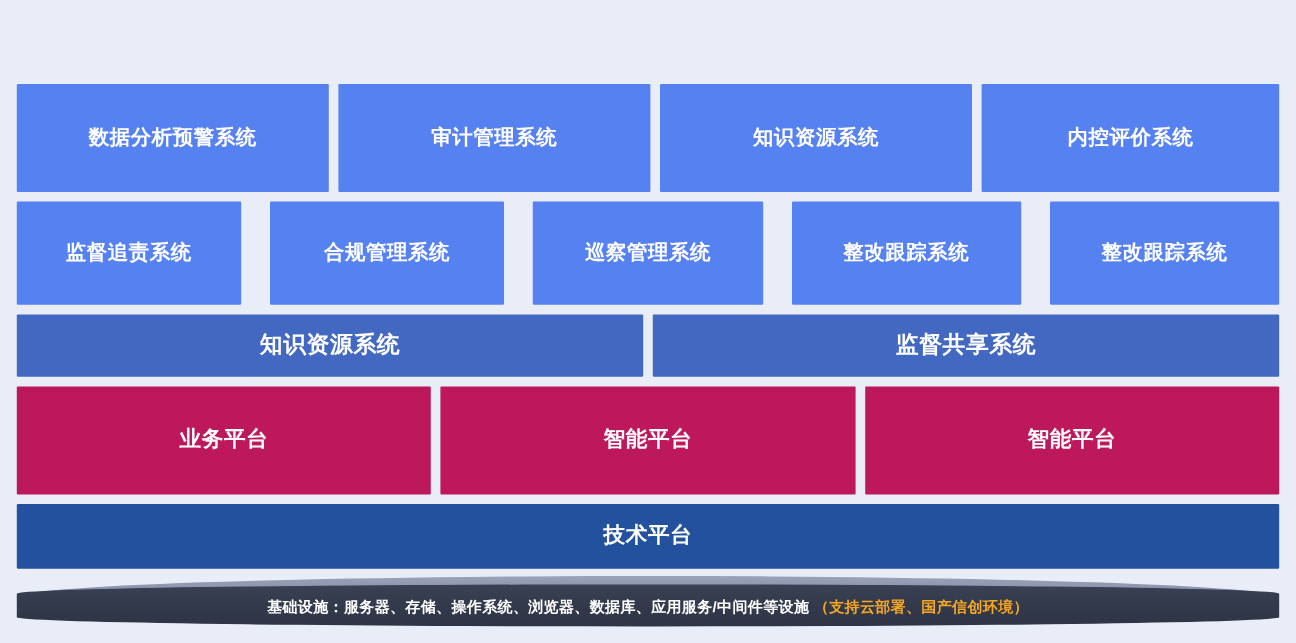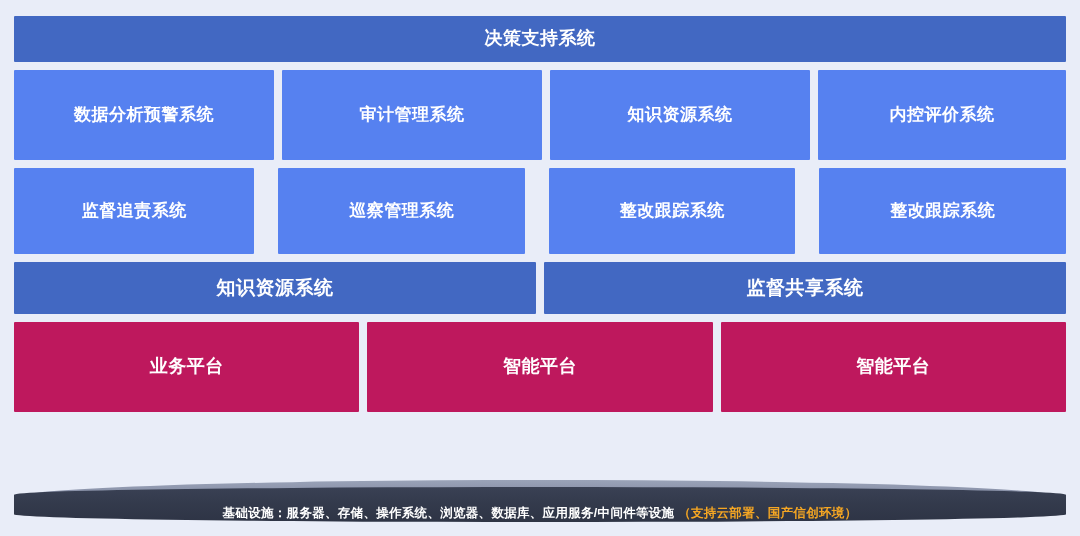--- a/index.html
+++ b/index.html
@@ -125,21 +125,21 @@
   }
   .infra-body {
     position: absolute;
     left: 0;
     top: 7px;
     width: 100%;
     height: 35px;
     background: linear-gradient(180deg, #3a4154 0%, #343b4d 40%, #2e3445 100%);
     border-radius: 50% / 22%;
     display: flex;
-    align-items: flex-end;
+    align-items: center;
     justify-content: center;
     overflow: hidden;
   }
   .infra-text {
     color: #ffffff;
     font-size: 12.5px;
     font-weight: bold;
     letter-spacing: 0.3px;
     white-space: nowrap;
     padding-top: 4px;
@@ -147,49 +147,50 @@
   .infra-highlight {
     color: #f5a623;
   }
 </style>
 </head>
 <body>
 
 <div id="diagram">
   <div class="canvas-inner">
 
-    <div class="row lvl-decision">
-      <div class="cell" style="flex:1">决策支持系统</div>
-    </div>
 
     <div class="row lvl-apps-a">
       <div class="cell" style="flex:262">数据分析预警系统</div>
       <div class="cell" style="flex:262">审计管理系统</div>
       <div class="cell" style="flex:262">知识资源系统</div>
       <div class="cell" style="flex:250">内控评价系统</div>
     </div>
 
     <div class="row lvl-apps-b">
       <div class="cell" style="flex:200">监督追责系统</div>
+      <div class="cell" style="flex:210">合规管理系统</div>
       <div class="cell" style="flex:205">巡察管理系统</div>
       <div class="cell" style="flex:205">整改跟踪系统</div>
       <div class="cell" style="flex:205">整改跟踪系统</div>
     </div>
 
     <div class="row lvl-knowledge">
       <div class="cell" style="flex:518">知识资源系统</div>
       <div class="cell" style="flex:518">监督共享系统</div>
     </div>
 
     <div class="row lvl-platforms">
       <div class="cell" style="flex:345">业务平台</div>
       <div class="cell" style="flex:345">智能平台</div>
       <div class="cell" style="flex:345">智能平台</div>
     </div>
 
+    <div class="row lvl-tech">
+      <div class="cell" style="flex:1">技术平台</div>
+    </div>
 
     <div class="infra-wrap">
       <div class="infra-cap"></div>
       <div class="infra-body">
         <span class="infra-text"><span>基础设施：服务器、存储、操作系统、浏览器、数据库、应用服务/中间件等设施</span><span> </span><span class="infra-highlight">（支持云部署、国产信创环境）</span></span>
       </div>
     </div>
 
   </div>
 </div>

